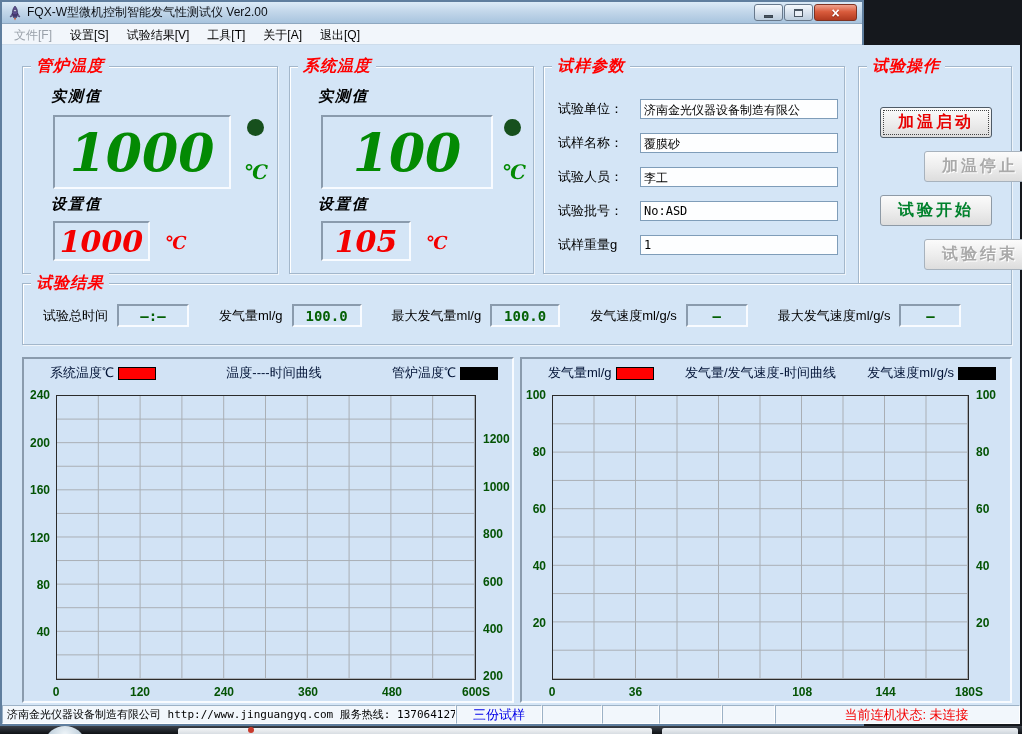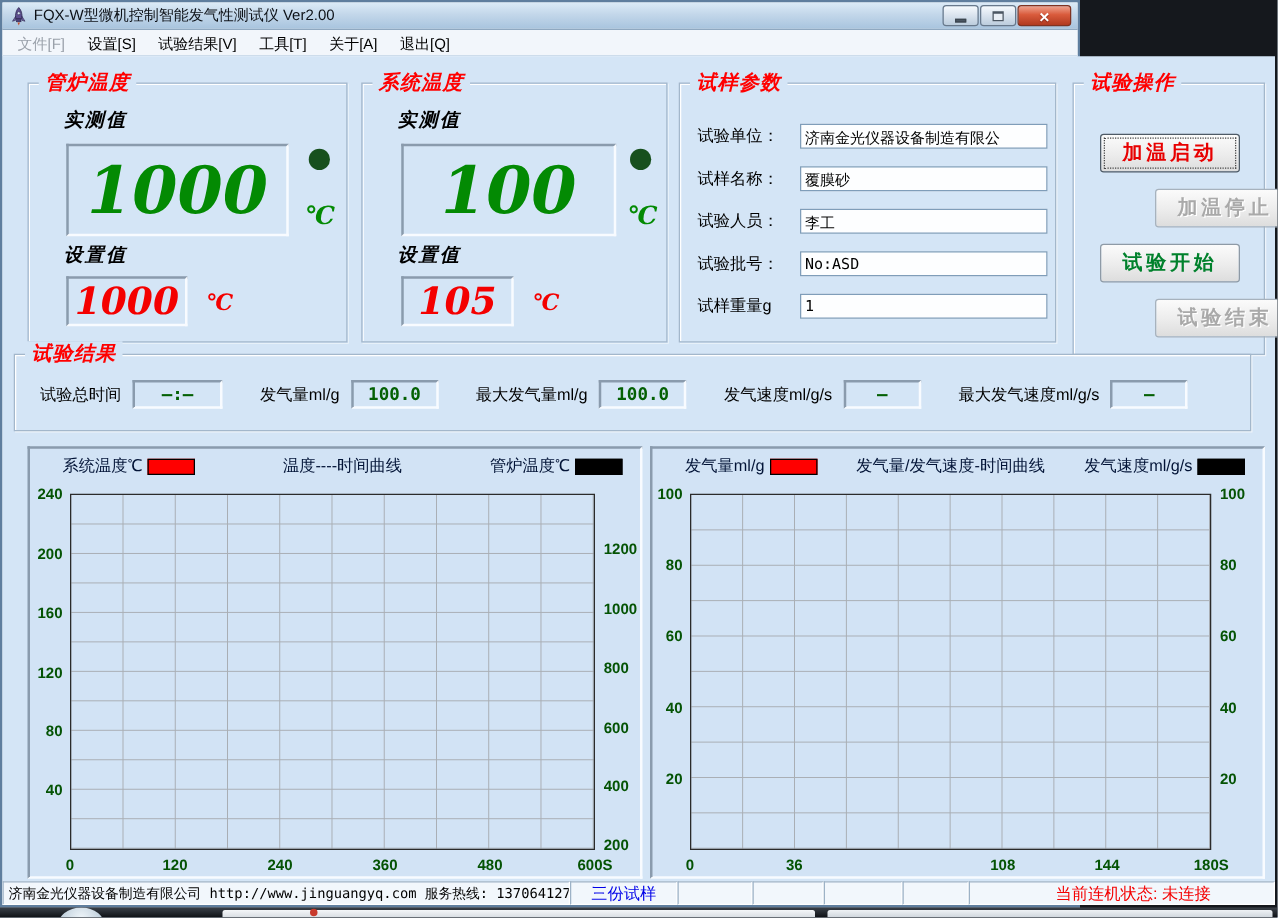--- a/index.html
+++ b/index.html
@@ -1,21 +1,21 @@
 <!DOCTYPE html>
 <html><head>
 <meta charset="utf-8">
 <style>
   * { margin:0; padding:0; box-sizing:border-box; }
   body { font-family:"Liberation Sans", sans-serif; background:#444; }
   .screen { position:relative; width:1022px; height:734px; background:#15181d; overflow:hidden; }
 
   
   .window { position:absolute; left:0; top:0; width:864px; height:726px;
-            border:2px solid #5f7e9e; background:#ffffff; }
+            border:2px solid #5f7e9e; background:#be185d; }
 
   
   .titlebar { height:22px; background:linear-gradient(#dcebf7,#c3d7ea 45%,#a8c4de);
               border-bottom:1px solid #8fa8c0; display:flex; align-items:center; padding:0 3px; }
   .title-icon { width:16px; height:16px; margin:0 4px 0 2px; flex:0 0 auto; }
   .title-text { font-size:12px; color:#0c1016; white-space:nowrap; }
   .win-btns { margin-left:auto; display:flex; gap:1px; padding-right:2px; }
   .win-btn { width:29px; height:17px; border:1px solid #68798c; border-radius:3px;
              background:linear-gradient(#f6fafd,#d9e3ee 50%,#bccddd);
              display:flex; align-items:center; justify-content:center; position:relative; }
@@ -203,21 +203,21 @@
       </div>
 
       <div class="group" style="left:856px; top:21px; width:154px; height:218px;">
         <span class="gtitle">试验操作</span>
         <div class="op-btn primary" style="top:40px;">加温启动</div>
         <div class="op-btn disabled" style="top:84px;">加温停止</div>
         <div class="op-btn green" style="top:128px;">试验开始</div>
         <div class="op-btn disabled" style="top:172px;">试验结束</div>
       </div>
 
-      <div class="group" style="left:9px; top:238px; width:990px; height:62px;padding-left:44px;">
+      <div class="group" style="left:20px; top:238px; width:990px; height:62px;padding-left:44px;">
         <span class="gtitle">试验结果</span>
         <div class="res-row">
           <div class="res-item">
             <span class="res-label">试验总时间</span>
             <div class="res-box sunken" style="width:72px;">—:—</div>
           </div>
           <div class="res-item">
             <span class="res-label">发气量ml/g</span>
             <div class="res-box sunken" style="width:70px;">100.0</div>
           </div>

